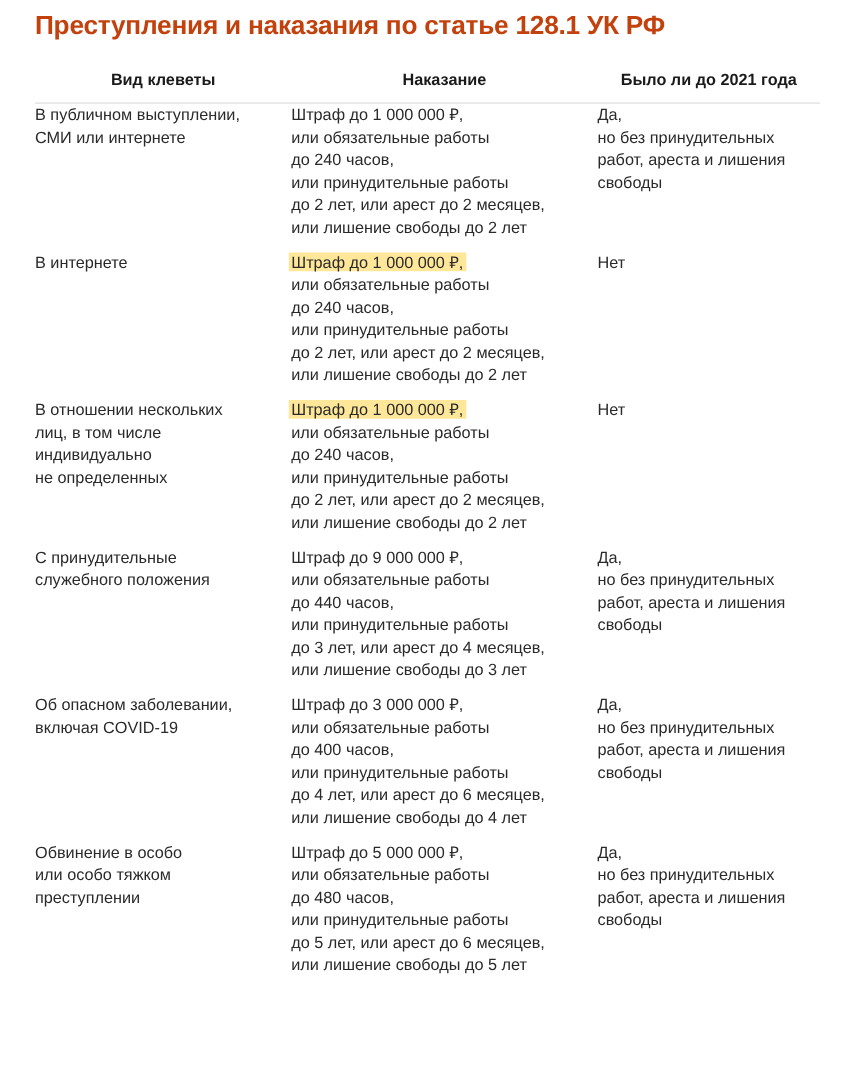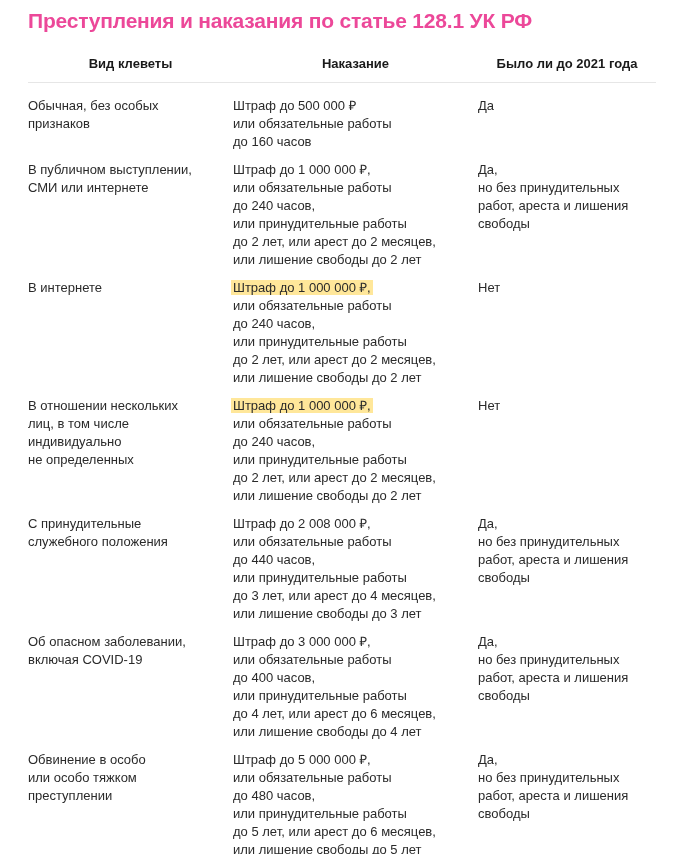--- a/index.html
+++ b/index.html
@@ -1,18 +1,18 @@
 <!DOCTYPE html>
 <html><head>
   <meta charset="utf-8">
   <style>
     html, body { margin: 0; padding: 0; background: #ffffff; }
     body { width: 679px; height: 854px; overflow: hidden; font-family: "Liberation Sans", sans-serif; color: #222222; }
     .wrap { padding: 0 22px 0 28px; }
-    h1 { margin: 0; padding-top: 8px; font-size: 21px; font-weight: bold; line-height: 26px; color: #ec4899; letter-spacing: -0.2px; }
+    h1 { margin: 0; padding-top: 8px; font-size: 21px; font-weight: bold; line-height: 26px; color: #c2410c; letter-spacing: -0.2px; }
     table { border-collapse: collapse; width: 628px; margin-top: 14px; table-layout: fixed; }
     th { text-align: center; font-size: 13px; font-weight: bold; color: #1a1a1a; padding: 8px 0 10px 0; border-bottom: 1px solid #e6e6e6; line-height: 16px; }
     td { vertical-align: top; font-size: 13px; line-height: 18px; padding: 0; color: #2a2a2a; }
     tr.row td { padding-bottom: 10px; }
     tr.first td { padding-top: 14px; }
     .c1 { width: 205px; }
     .c2 { width: 245px; }
     .c3 { width: 178px; }
     .line { display: block; white-space: nowrap; }
     .hl { background: #ffe79a; padding: 0 2px; margin-left: -2px; }
@@ -24,34 +24,20 @@
   <h1>Преступления и наказания по статье 128.1 УК РФ</h1>
   <table>
     <thead>
       <tr>
         <th class="c1">Вид клеветы</th>
         <th class="c2">Наказание</th>
         <th class="c3">Было ли до 2021 года</th>
       </tr>
     </thead>
     <tbody id="tbody">
-        <tr class="row first">
-          <td>
-            <span class="line">Обычная, без особых</span>
-            <span class="line">признаков</span>
-          </td>
-          <td>
-            <span class="line">Штраф до 500 000 ₽</span>
-            <span class="line">или обязательные работы</span>
-            <span class="line">до 160 часов</span>
-          </td>
-          <td>
-            <span class="line">Да</span>
-          </td>
-        </tr>
         <tr class="row">
           <td>
             <span class="line">В публичном выступлении,</span>
             <span class="line">СМИ или интернете</span>
           </td>
           <td>
             <span class="line">Штраф до 1 000 000 ₽,</span>
             <span class="line">или обязательные работы</span>
             <span class="line">до 240 часов,</span>
             <span class="line">или принудительные работы</span>
@@ -99,21 +85,21 @@
           <td>
             <span class="line">Нет</span>
           </td>
         </tr>
         <tr class="row">
           <td>
             <span class="line">С принудительные</span>
             <span class="line">служебного положения</span>
           </td>
           <td>
-            <span class="line">Штраф до 2 008 000 ₽,</span>
+            <span class="line">Штраф до 9 000 000 ₽,</span>
             <span class="line">или обязательные работы</span>
             <span class="line">до 440 часов,</span>
             <span class="line">или принудительные работы</span>
             <span class="line">до 3 лет, или арест до 4 месяцев,</span>
             <span class="line">или лишение свободы до 3 лет</span>
           </td>
           <td>
             <span class="line">Да,</span>
             <span class="line">но без принудительных</span>
             <span class="line">работ, ареста и лишения</span>

